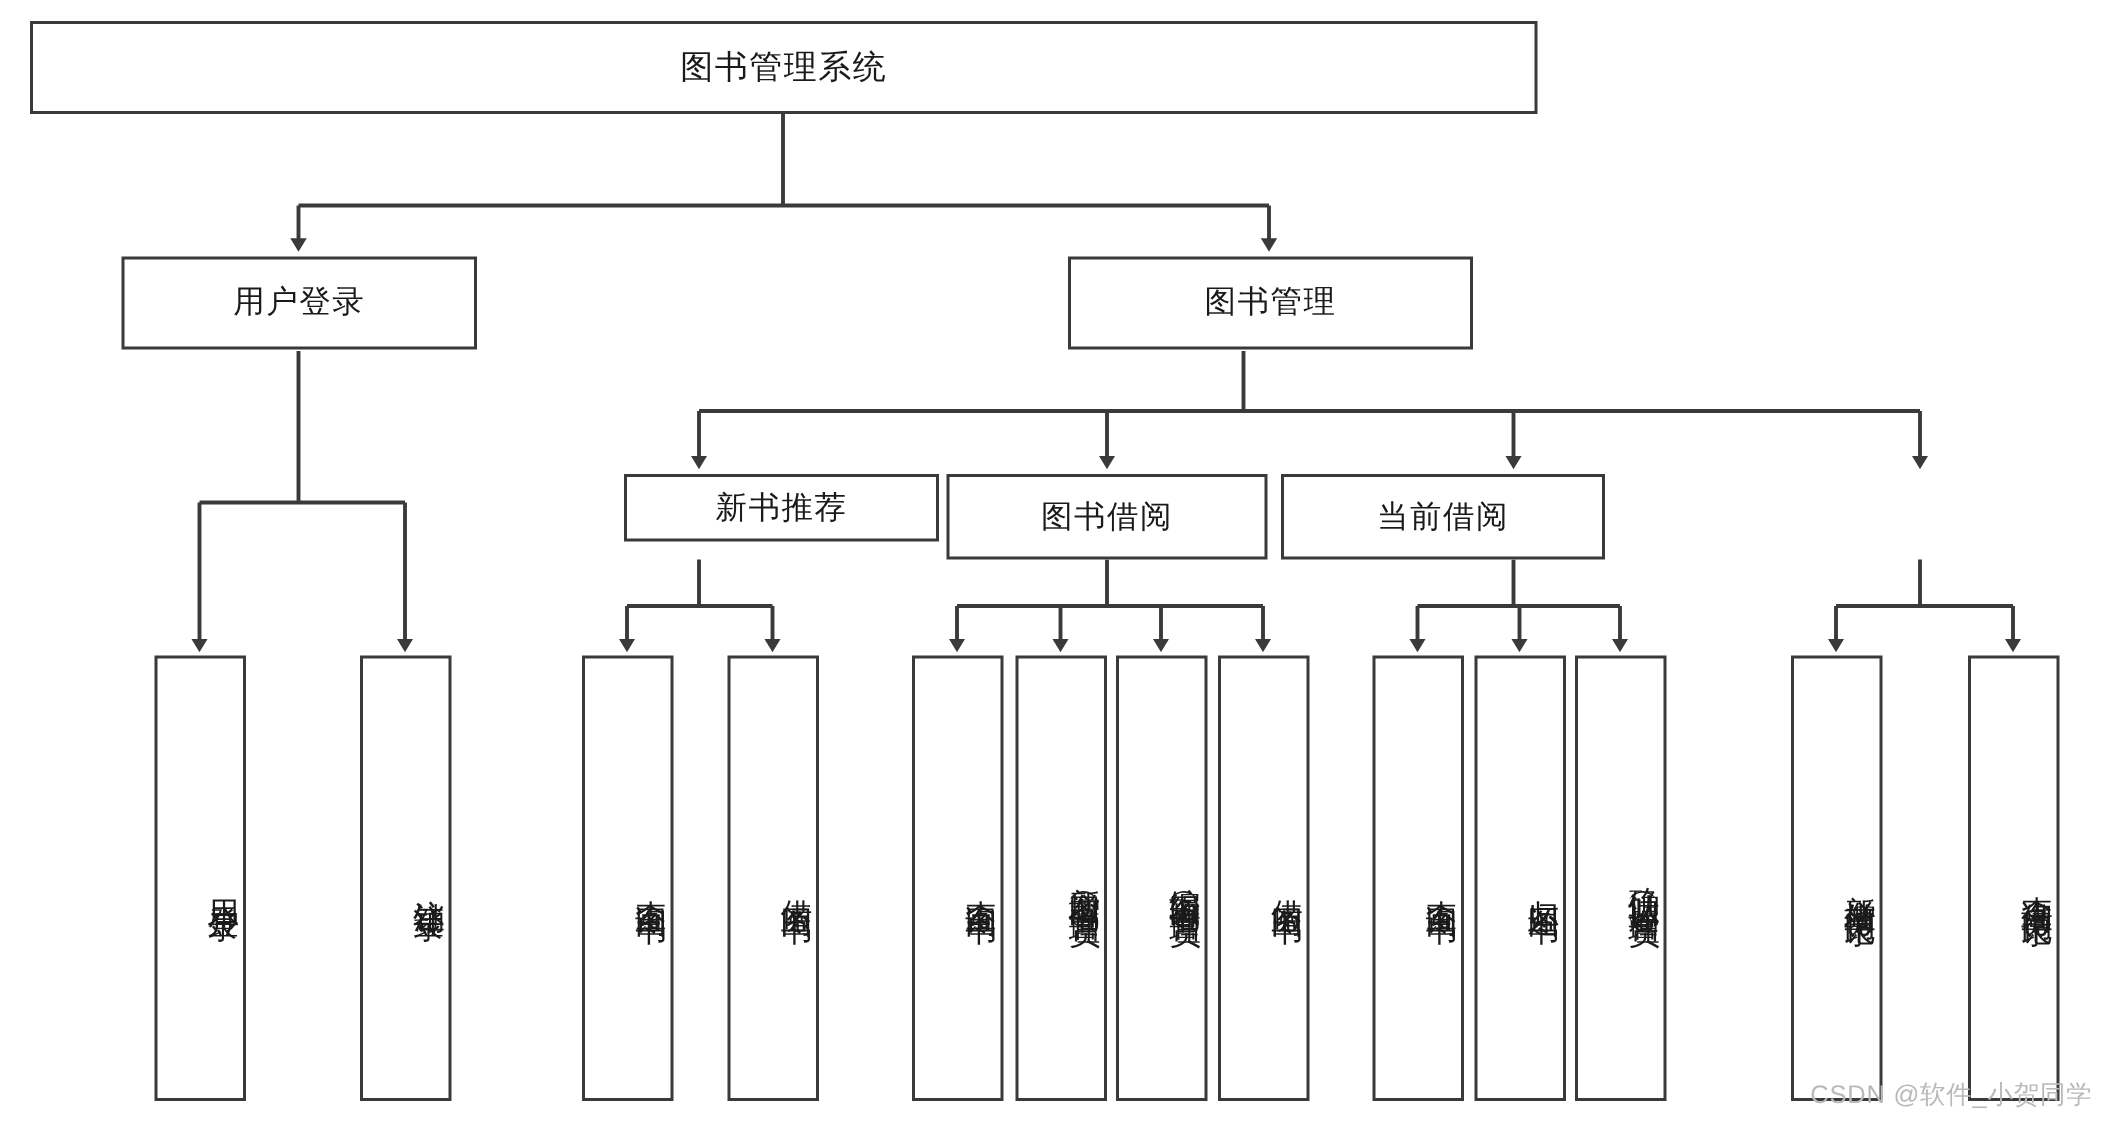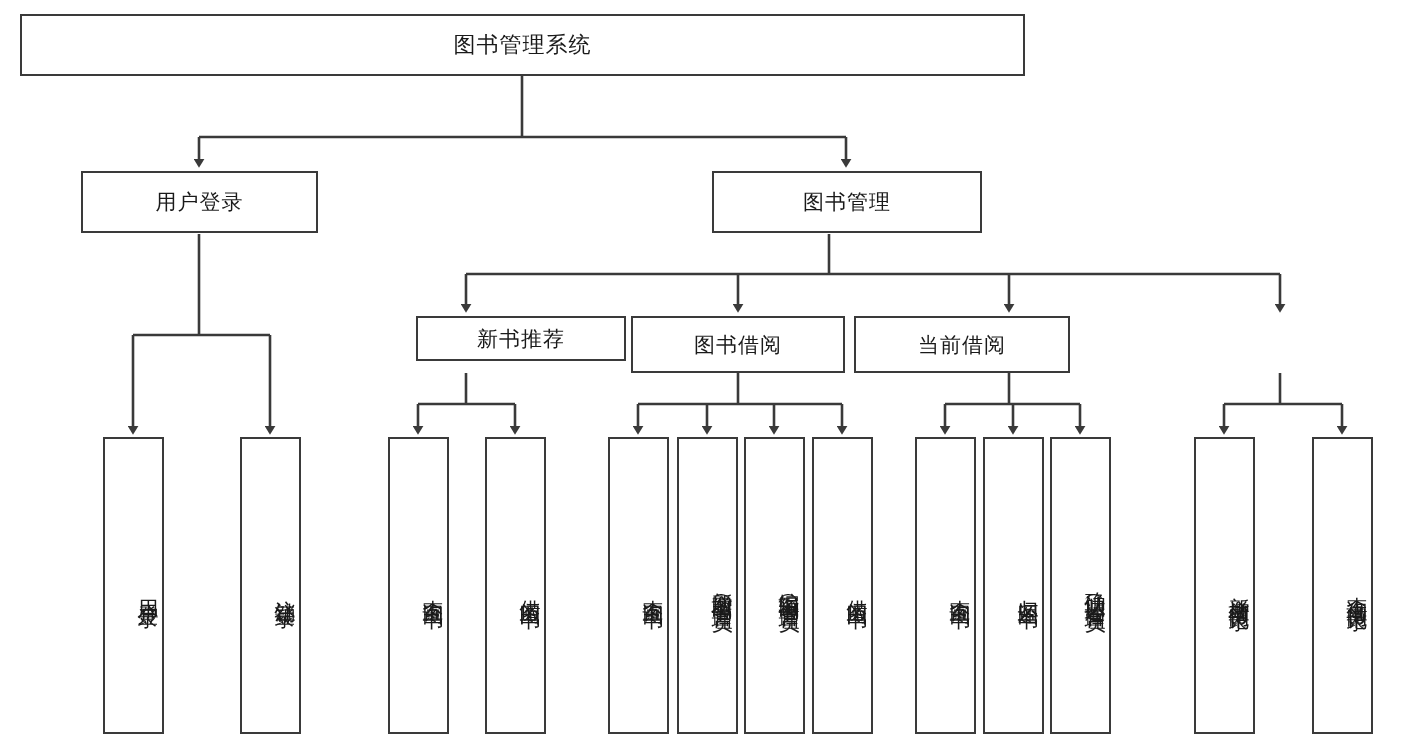--- a/index.html
+++ b/index.html
@@ -178,14 +178,15 @@
     <span class="vtext">确认归还（管理员）</span>
   </div>
 
   <div class="node v" style="left:1194px; top:437px; width:61px; height:297px;">
     <span class="vtext">新增借阅记录</span>
   </div>
   <div class="node v" style="left:1312px; top:437px; width:61px; height:297px;">
     <span class="vtext">查询借阅记录</span>
   </div>
 
+  <div id="watermark">CSDN @软件_小贺同学</div>
 
 </div>
 
 </body></html>

